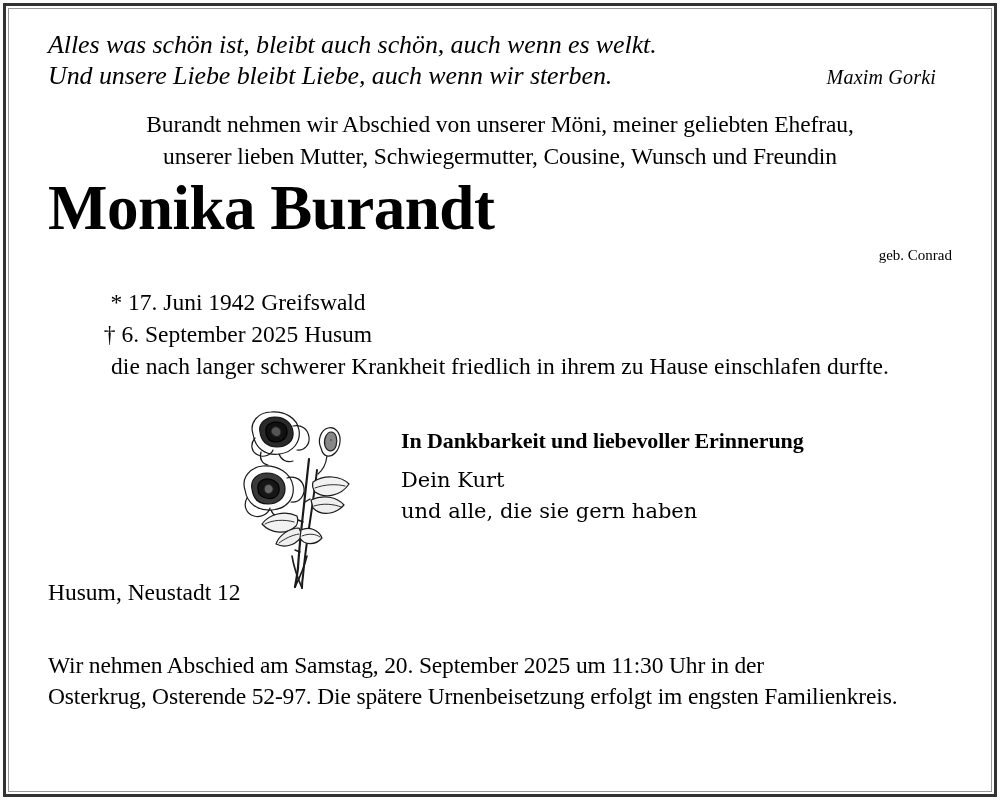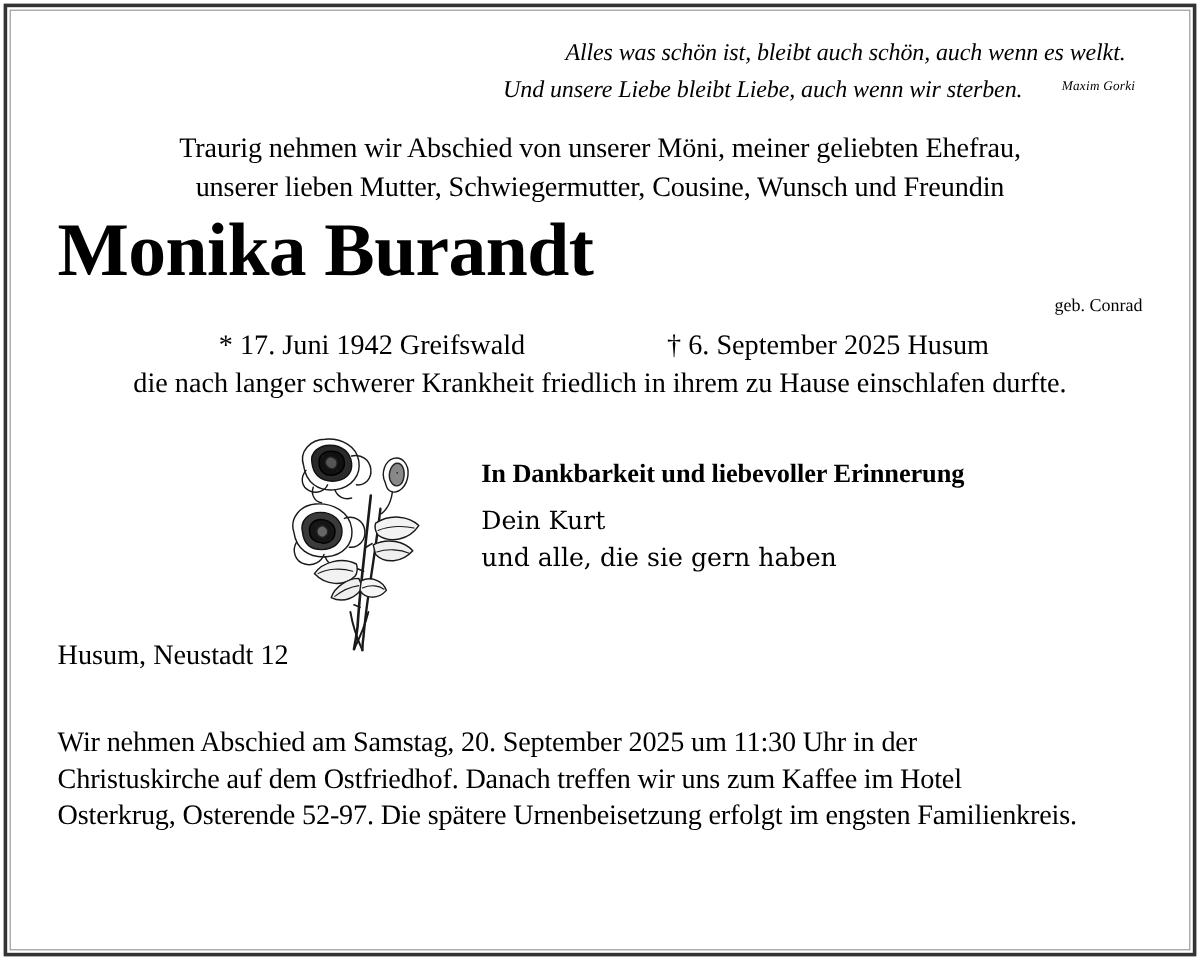--- a/index.html
+++ b/index.html
@@ -53,33 +53,33 @@
     padding: 0 36px;
   }
 
   
   .quote-block {
     margin-top: 17px;
     position: relative;
   }
   .quote-line {
     font-style: italic;
-    font-size: 20px;
+    font-size: 26px;
     line-height: 31px;
-    text-align: right;
+    text-align: left;
     letter-spacing: -0.1px;
   }
   .quote-line-1 { padding-right: 14px; }
   .quote-line-2 { padding-right: 100px; }
   .quote-author {
     position: absolute;
-    right: 6px;
+    right: 16px;
     top: 37px;
     font-style: italic;
-    font-size: 11px;
+    font-size: 20px;
     letter-spacing: 0.2px;
   }
 
   
   .intro {
     margin-top: 17px;
     text-align: center;
   }
   .intro-line {
     font-size: 23.5px;
@@ -105,21 +105,22 @@
     font-family: Liberation Serif, serif;
   }
 
   
   .dates-row {
     display: flex;
     justify-content: center;
     align-items: baseline;
     font-size: 23.5px;
     line-height: 32px;
-    margin-top: 2px;
+    margin-top: 16px;
+    flex-direction: column;
   }
   .date-birth { width: 380px; text-align: center; }
   .date-death { width: 380px; text-align: center; }
 
   .passing-line {
     text-align: center;
     font-size: 23.5px;
     line-height: 32px;
     margin-top: 0px;
   }
@@ -185,21 +186,21 @@
 
   <div class="content">
 
     <div class="quote-block">
       <div class="quote-line quote-line-1">Alles was schön ist, bleibt auch schön, auch wenn es welkt.</div>
       <div class="quote-line quote-line-2">Und unsere Liebe bleibt Liebe, auch wenn wir sterben.</div>
       <div class="quote-author">Maxim Gorki</div>
     </div>
 
     <div class="intro">
-      <div class="intro-line">Traurig nehmen wir Abschied von unserer Möni, meiner geliebten Ehefrau,</div>
+      <div class="intro-line">Burandt nehmen wir Abschied von unserer Möni, meiner geliebten Ehefrau,</div>
       <div class="intro-line">unserer lieben Mutter, Schwiegermutter, Cousine, Wunsch und Freundin</div>
     </div>
 
     <div class="deceased-name">Monika Burandt</div>
 
     <div class="maiden-name">geb. Conrad</div>
 
     <div class="dates-row">
       <div class="date-birth">* 17. Juni 1942 Greifswald</div>
       <div class="date-death">† 6. September 2025 Husum</div>
@@ -272,19 +273,18 @@
           <div class="dedication-line">Dein Kurt</div>
           <div class="dedication-line">und alle, die sie gern haben</div>
         </div>
       </div>
     </div>
 
     <div class="address-line">Husum, Neustadt 12</div>
 
     <div class="para para-ceremony">
       <div class="para-line">Wir nehmen Abschied am Samstag, 20. September 2025 um 11:30 Uhr in der</div>
-      <div class="para-line">Christuskirche auf dem Ostfriedhof. Danach treffen wir uns zum Kaffee im Hotel</div>
       <div class="para-line">Osterkrug, Osterende 52-97. Die spätere Urnenbeisetzung erfolgt im engsten Familienkreis.</div>
     </div>
 
 
   </div>
 </div>
 
 </body></html>

